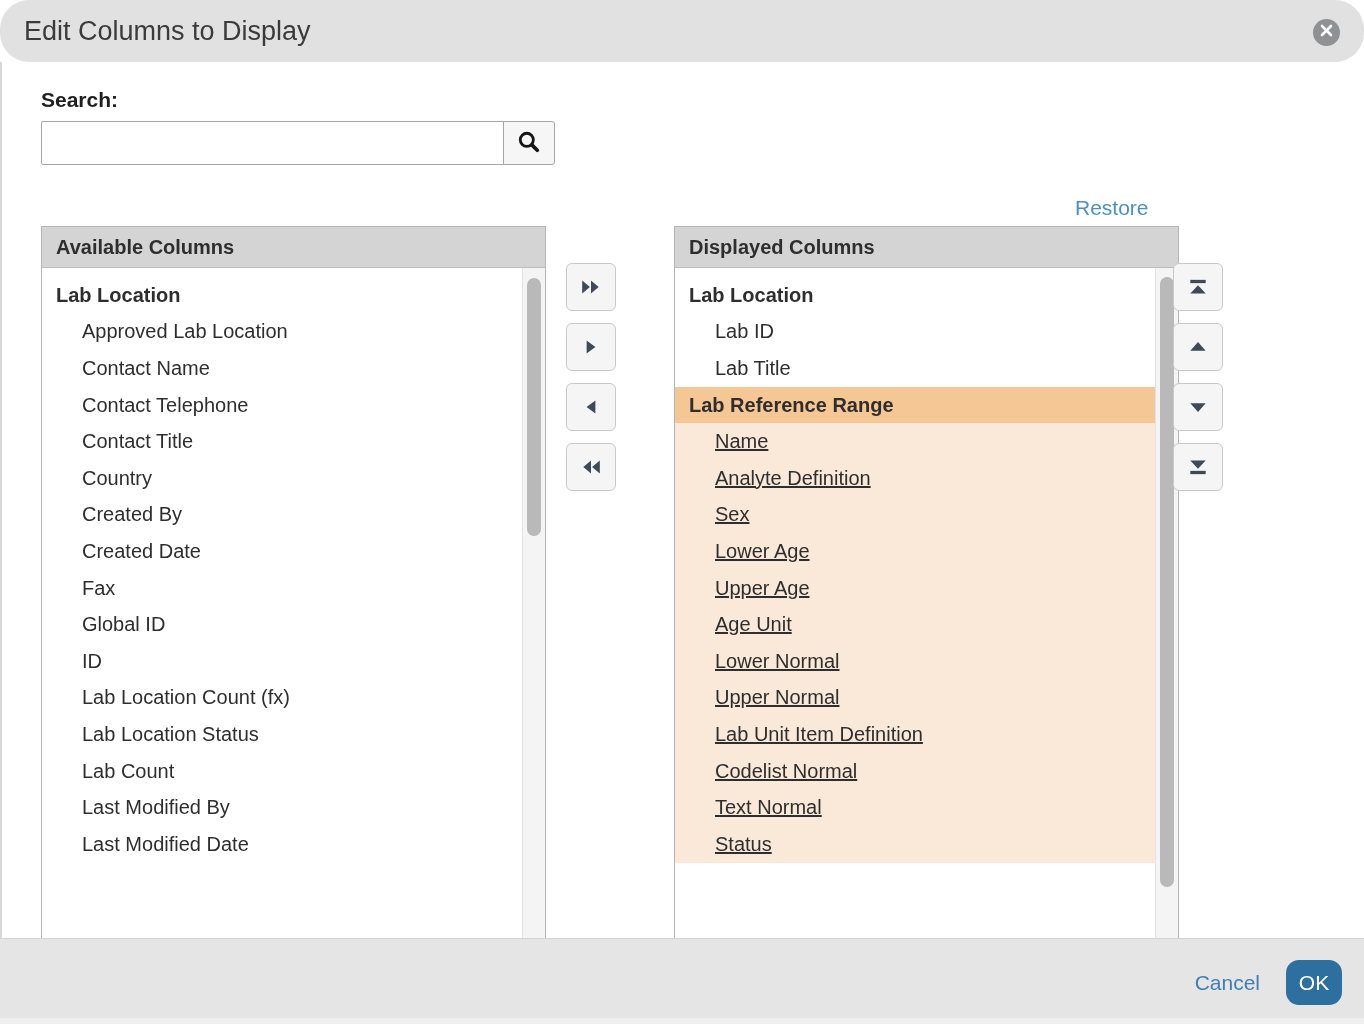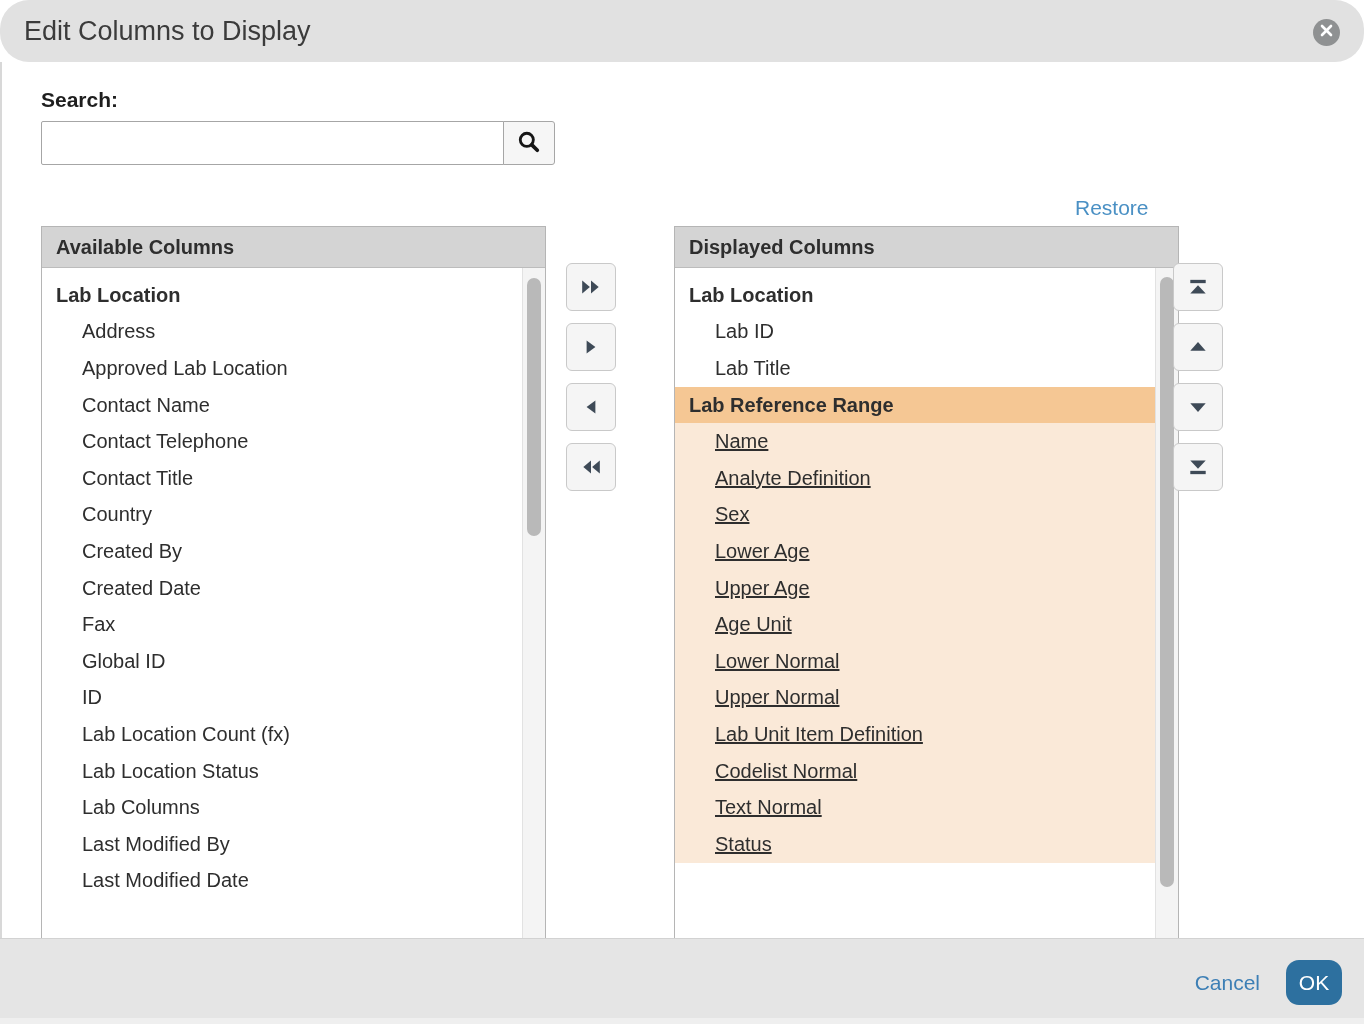--- a/index.html
+++ b/index.html
@@ -93,34 +93,33 @@
     </span>
   </button>
 
   <span class="restore">Restore</span>
 
   <div class="panel left">
     <div class="panel-title">Available Columns</div>
     <div class="panel-body">
       <div class="list">
           <div class="list-row group">Lab Location</div>
-          <div class="list-row">Address</div>
           <div class="list-row">Approved Lab Location</div>
           <div class="list-row">Contact Name</div>
           <div class="list-row">Contact Telephone</div>
           <div class="list-row">Contact Title</div>
           <div class="list-row">Country</div>
           <div class="list-row">Created By</div>
           <div class="list-row">Created Date</div>
           <div class="list-row">Fax</div>
           <div class="list-row">Global ID</div>
           <div class="list-row">ID</div>
           <div class="list-row">Lab Location Count (fx)</div>
           <div class="list-row">Lab Location Status</div>
-          <div class="list-row">Lab Columns</div>
+          <div class="list-row">Lab Count</div>
           <div class="list-row">Last Modified By</div>
           <div class="list-row">Last Modified Date</div>
         </div>
       <div class="vscroll">
         <div class="vthumb" style="top:10px;height:258px;"></div>
       </div>
       <div class="hscroll"></div>
       <div class="hcorner"></div>
     </div>
   </div>

